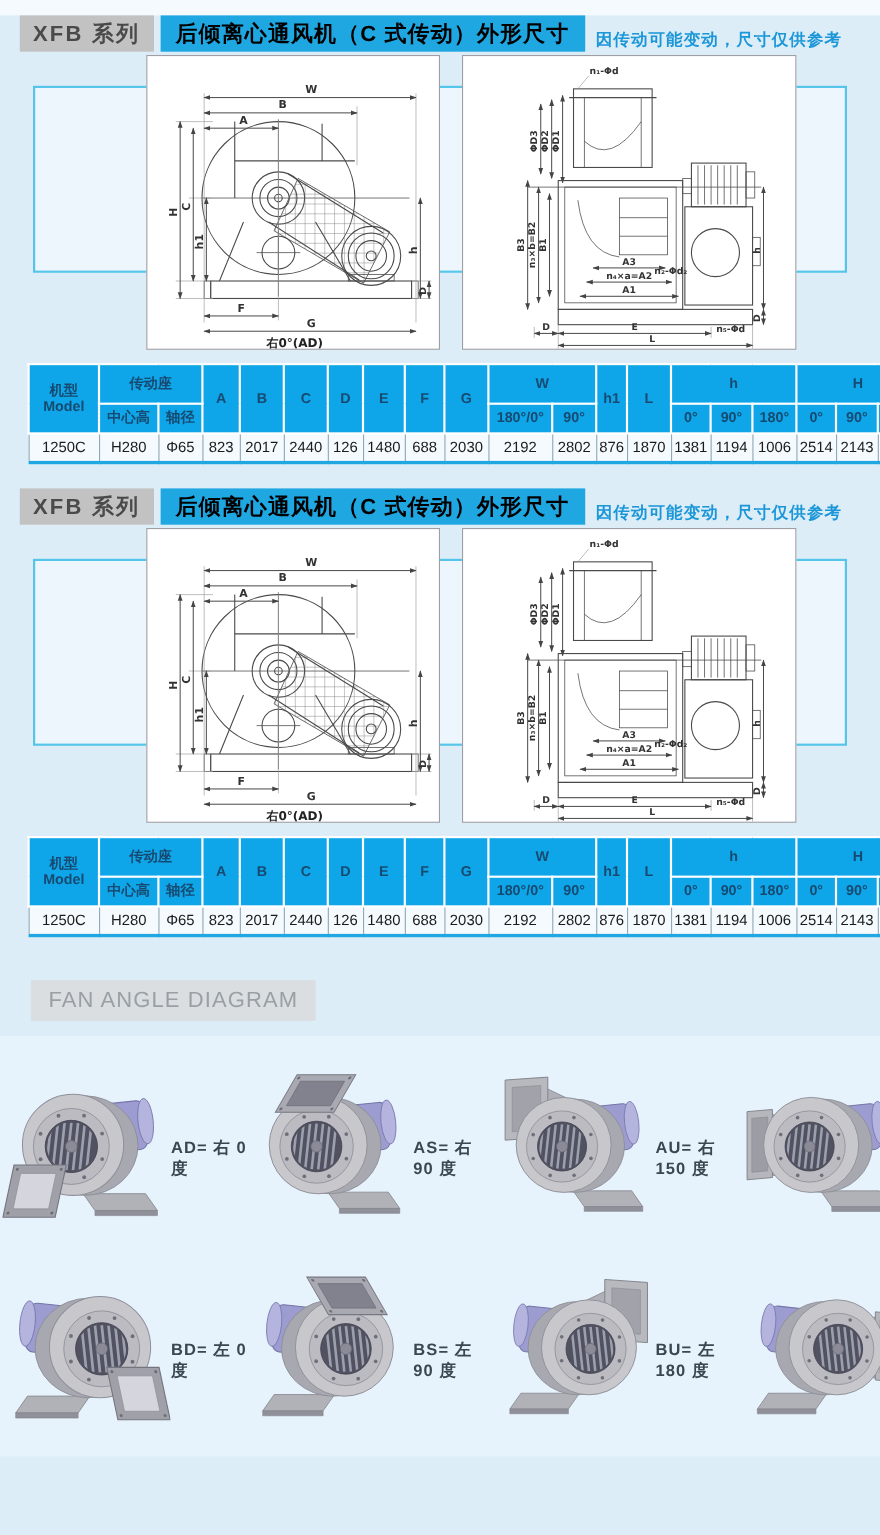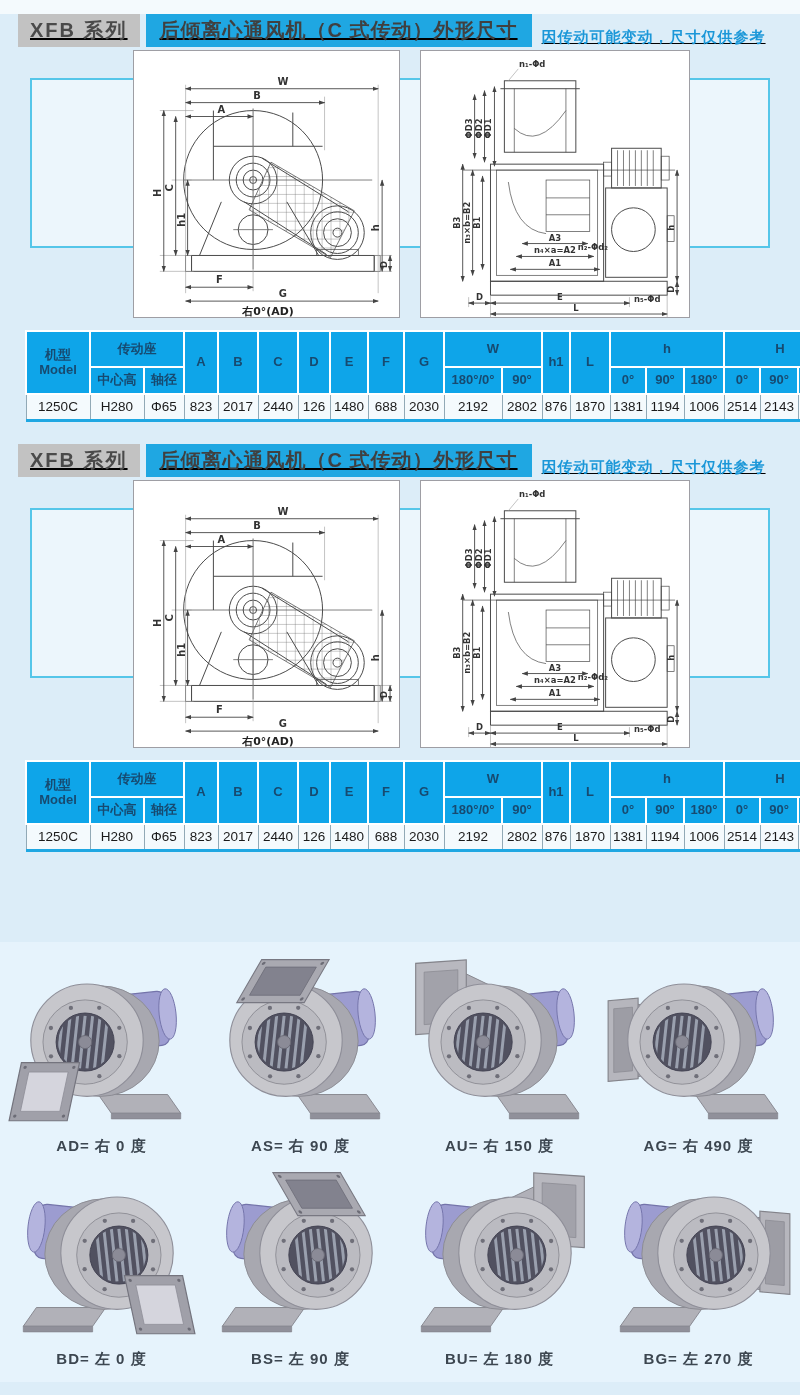--- a/index.html
+++ b/index.html
@@ -6,41 +6,41 @@
   html,body { width:800px; }
   body {
     font-family:"Liberation Sans","DejaVu Sans",sans-serif;
     background:#dcedf8;
     width:800px; height:1395px; overflow:hidden; position:relative;
   }
   .topstrip { height:14px; background:#f4fafd; }
 
   
   .spec-section { position:relative; height:430px; }
-  .sec-header { position:absolute; top:0; left:18px; display:flex; align-items:flex-end; white-space:nowrap;text-decoration:underline; }
+  .sec-header { position:absolute; top:0; left:18px; display:flex; align-items:center; white-space:nowrap; }
   .series-badge {
     background:#c2c2c2; color:#4a4a4a; font-weight:bold; font-size:20px;
     padding:3px 12px; letter-spacing:2px;
   }
   .sec-title {
-    background:#1fa7e2; color:#404040; font-weight:bold; font-size:20px;
+    background:#1fa7e2; color:#000000; font-weight:bold; font-size:20px;
     padding:3px 14px; margin-left:6px; letter-spacing:1px;
   }
   .sec-note { color:#1b97d8; font-weight:bold; font-size:15px; margin-left:10px; margin-top:12px; letter-spacing:1px; }
 
   .backplate {
     position:absolute; left:30px; width:740px; top:64px; height:170px;
     border:2px solid #55c6e9; background:#ecf6fc; z-index:0;
   }
   .draw-box {
     position:absolute; top:36px; height:268px; background:#ffffff;
     border:1px solid #9e9ea4; z-index:1;
   }
   .draw-box.left  { left:133px; width:267px; }
-  .draw-box.right { left:420px; width:270px; }
+  .draw-box.right { left:420px; width:304px; }
   .draw-box svg { display:block; width:100%; height:100%; }
 
   .ol  { stroke:#4a4a4a; fill:none; stroke-width:1; }
   .ol2 { stroke:#4a4a4a; fill:none; stroke-width:.7; }
   .dim { stroke:#444; stroke-width:.9; fill:none; }
   .ext { stroke:#999; stroke-width:.6; }
   text.lb { font:bold 10px "DejaVu Sans",sans-serif; fill:#333; }
   text.lbs { font:bold 8.5px "DejaVu Sans",sans-serif; fill:#333; }
   text.cap { font:bold 11px "DejaVu Sans",sans-serif; fill:#222; }
 
@@ -56,21 +56,21 @@
     background:#f4fafd; color:#1b1b1b; font-size:13.5px; text-align:center;
     border:1px solid #91a9b6; border-top:2px solid #ffffff; height:26px; padding:0;
   }
 
   
   .angle-header { display:flex; align-items:center; margin:12px 0 0 10px; height:46px; }
   .angle-title-cn { color:#1fa9e5; font-size:36px; font-weight:bold; letter-spacing:7px; }
   .angle-title-en { background:#dadee1; color:#98a0a6; font-size:20px; padding:7px 16px; margin-left:18px; letter-spacing:1px; }
   .fan-area { margin-top:10px; background:#e6f3fc; padding:6px 2px 8px 2px; }
   .fan-grid { display:grid; grid-template-columns:repeat(4,1fr); }
-  .fan-cell { display:flex; flex-direction:column; align-items:center; padding-top:6px; }
+  .fan-cell { display:flex; flex-direction:row; align-items:center; padding-top:6px; }
   .fan-cell svg { width:192px; height:178px; display:block; }
   .fan-label { margin-top:5px; height:24px; font-size:15px; font-weight:bold; color:#3c4650; letter-spacing:1px; }
 </style>
 </head>
 <body>
 
 <div class="topstrip"></div>
 
 <div class="spec-section" id="spec-section-0">
   <div class="sec-header">
@@ -569,20 +569,21 @@
         <td>2514</td>
         <td>2143</td>
         <td>2566</td>
       </tr>
     </tbody>
       </table>
   </div>
 </div>
 
 <div class="angle-header">
+  <span class="angle-title-en">FAN ANGLE DIAGRAM</span>
 </div>
 
 <div class="fan-area">
   <div class="fan-grid">
     <div class="fan-cell">
       <svg viewBox="0 0 200 190">
           <g>
             <rect x="112" y="42" width="58" height="58" rx="9" fill="#9c9cd0" stroke="#7474aa" stroke-width="1.3" transform="rotate(-6 140 70)"></rect>
             <ellipse cx="170" cy="64" rx="9" ry="27" fill="#b4b4de" stroke="#7474aa" stroke-width="1" transform="rotate(-6 170 64)"></ellipse>
             <polygon points="96,150 170,150 184,170 110,170" fill="#b1b1b8" stroke="#85858d" stroke-width="1"></polygon>

